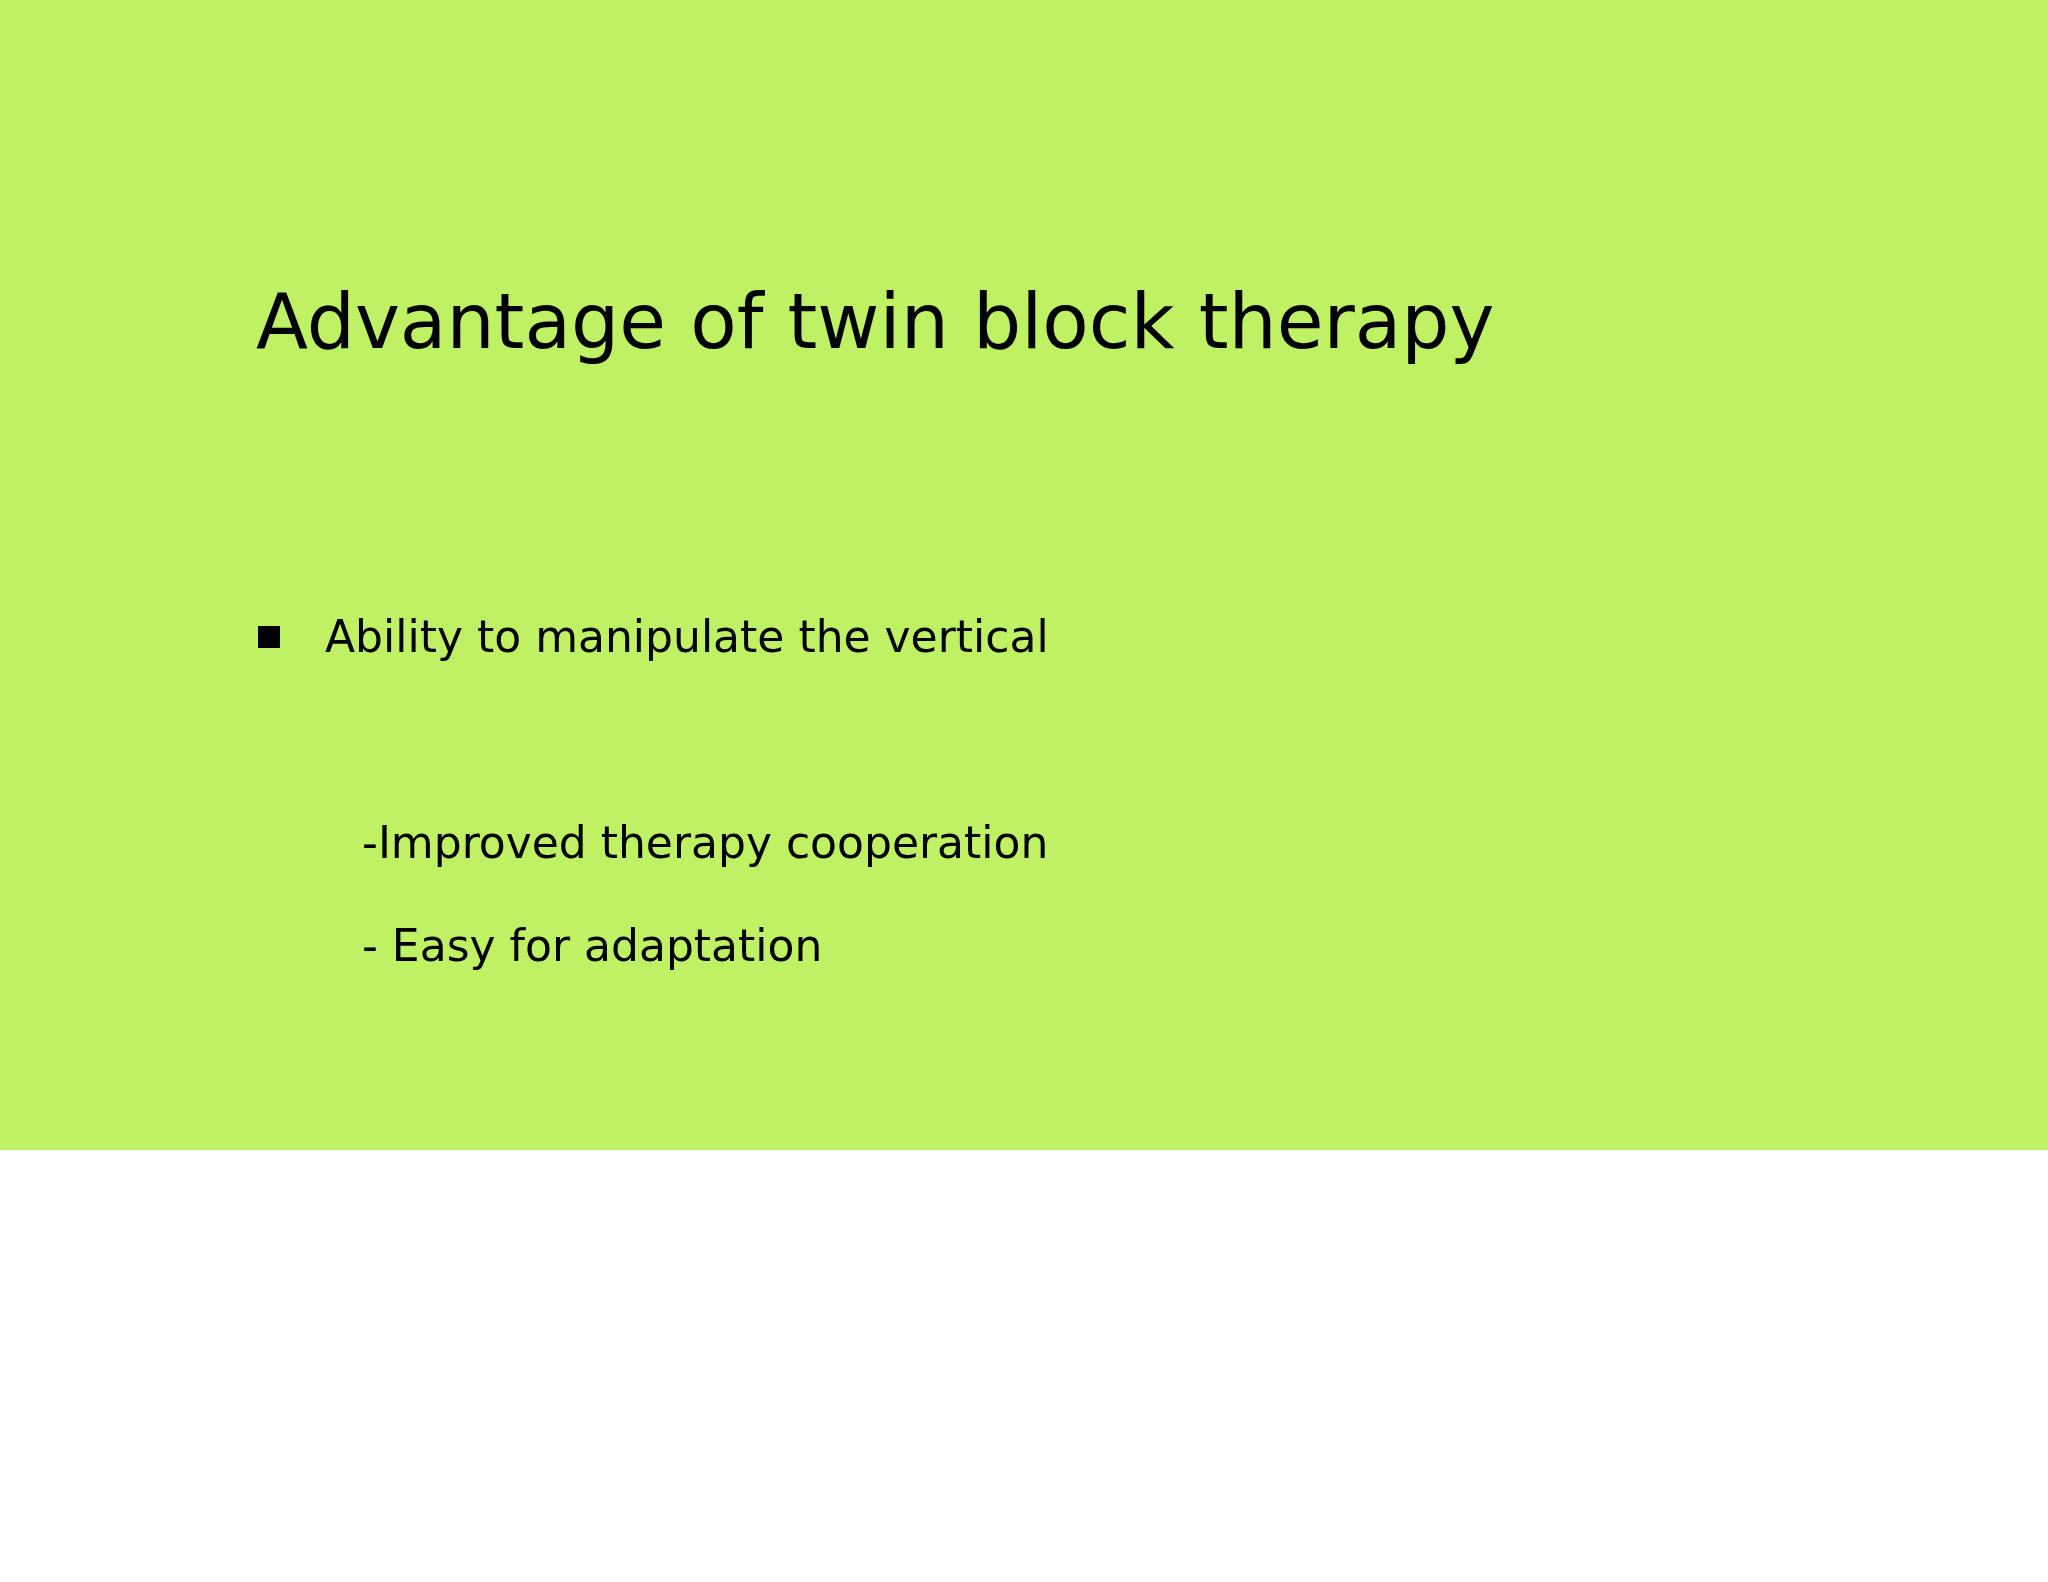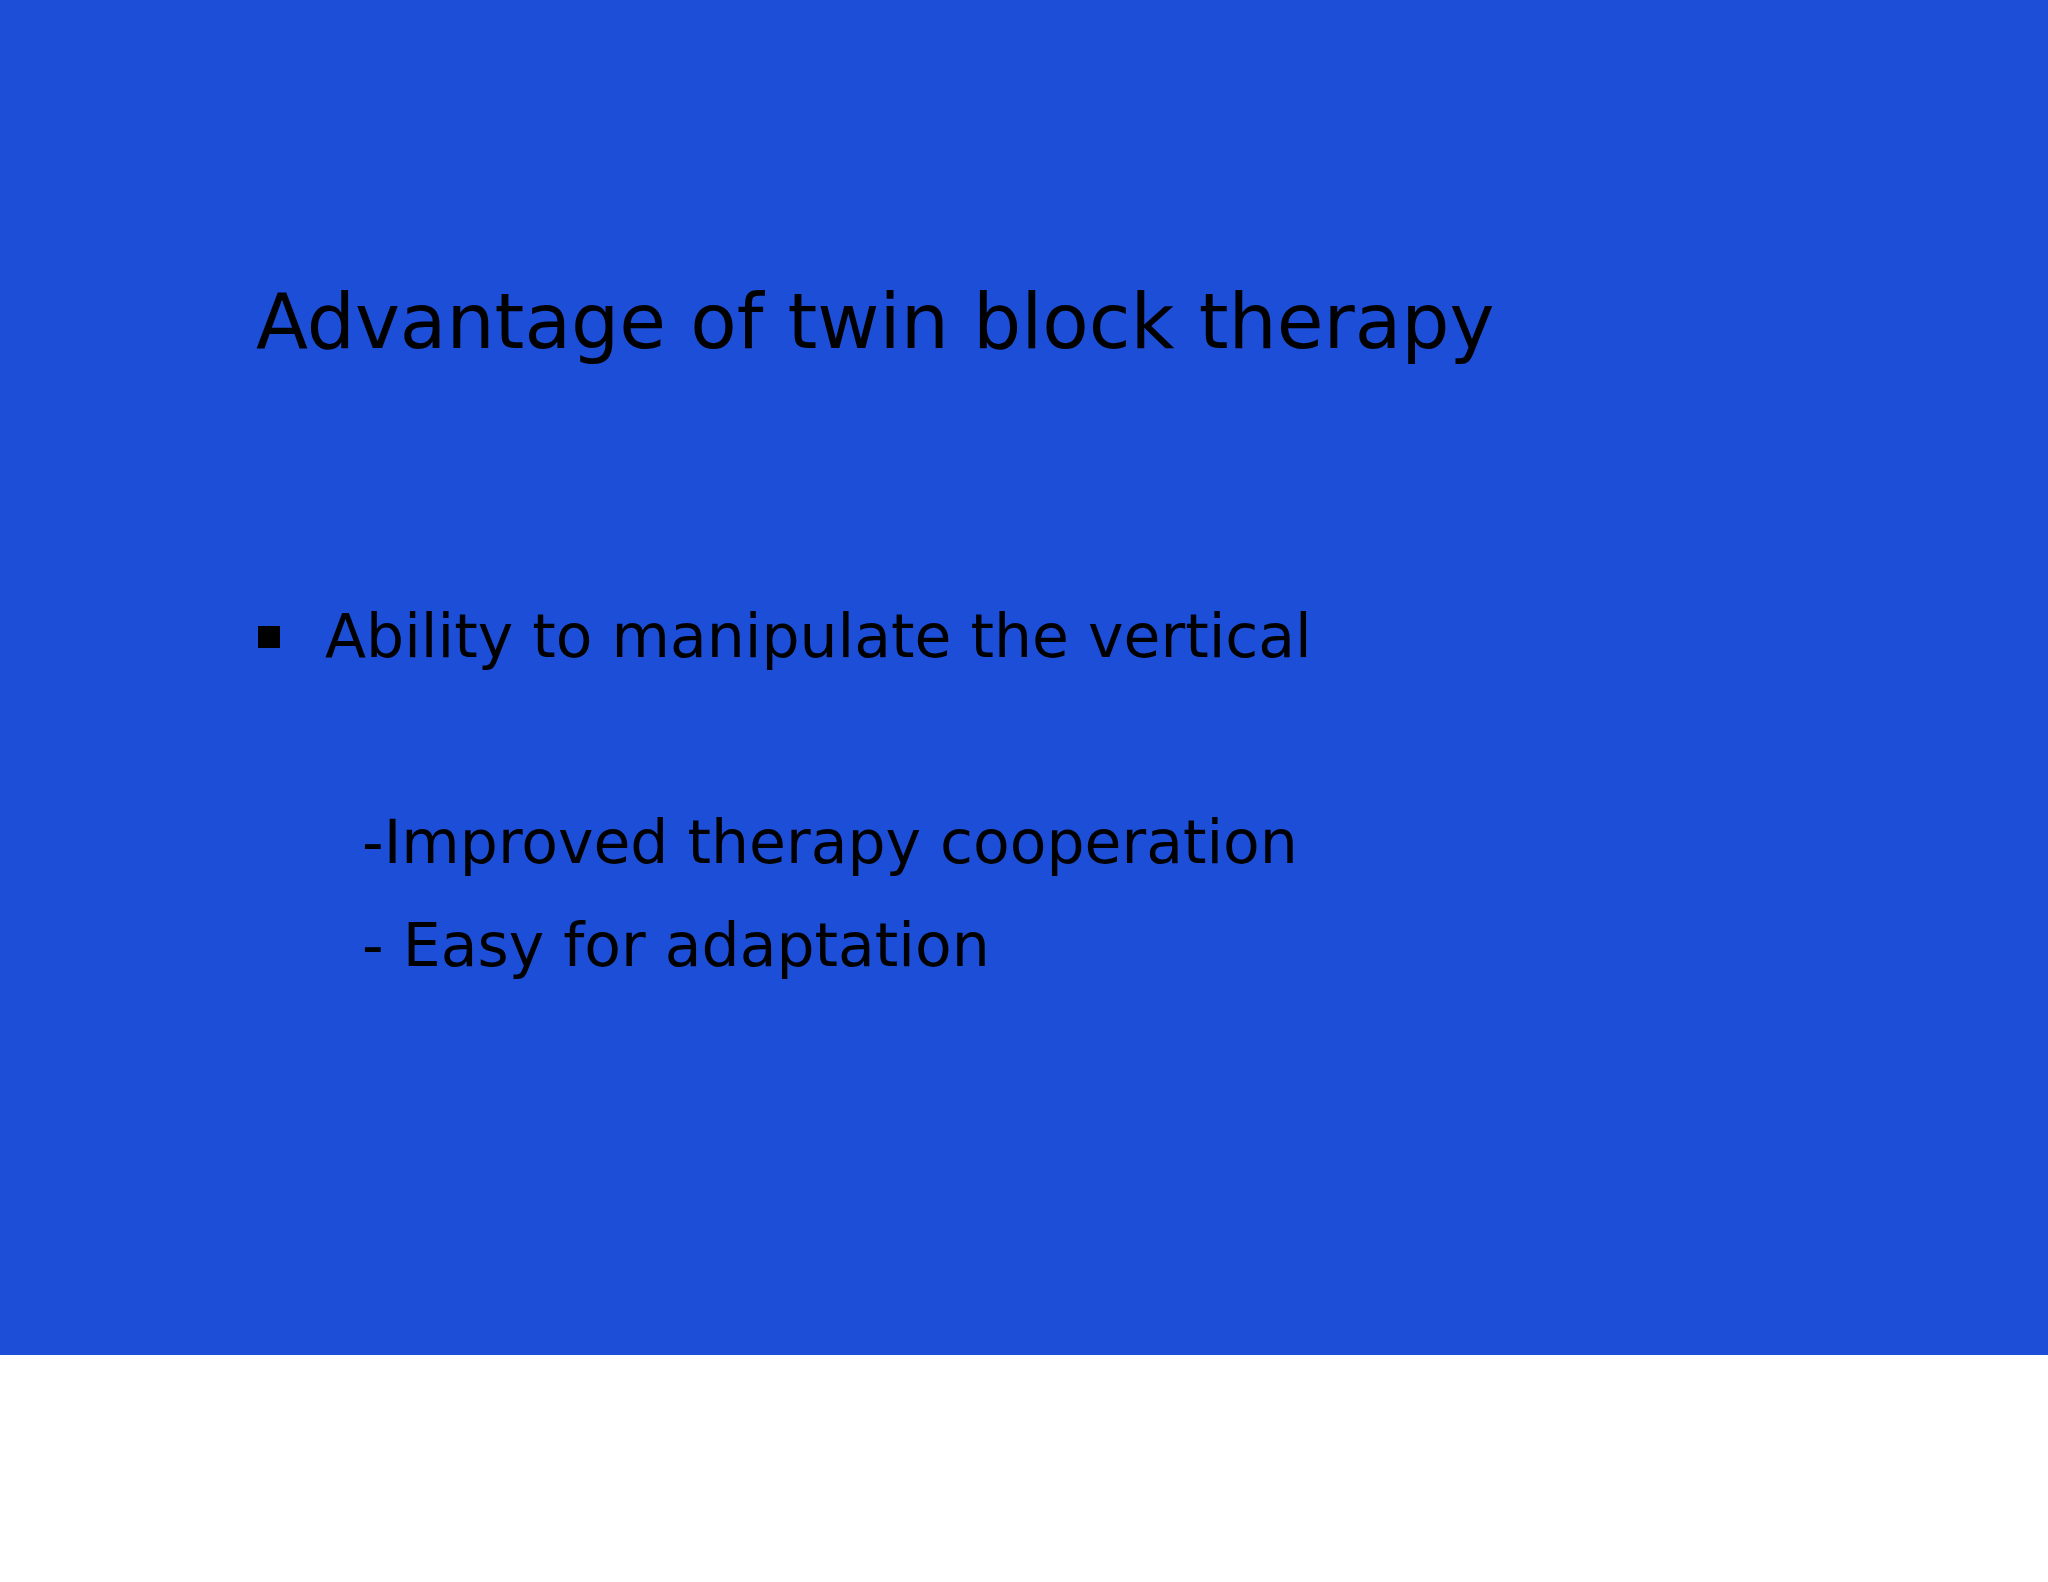--- a/index.html
+++ b/index.html
@@ -3,39 +3,39 @@
 <meta charset="utf-8">
 <style>
   html, body {
     margin: 0;
     padding: 0;
     background: #ffffff;
   }
   .slide {
     position: relative;
     width: 2048px;
-    height: 1355px;
-    background: #1d4ed8;
+    height: 1150px;
+    background: #bef264;
     font-family: "DejaVu Sans", sans-serif;
     color: #000000;
     overflow: hidden;
   }
   .slide-title {
     position: absolute;
     left: 256px;
     top: 278px;
     font-size: 76px;
     line-height: 1.15;
     font-weight: 400;
     letter-spacing: 0px;
     white-space: nowrap;
   }
   .body-line {
     position: absolute;
-    font-size: 60px;
+    font-size: 44px;
     line-height: 103px;
     height: 103px;
     white-space: nowrap;
     display: flex;
     align-items: center;
   }
   .line-1 { left: 258px; top: 585px; }
   .line-2 { left: 390px; top: 688px; }
   .line-3 { left: 362px; top: 791px; }
   .line-4 { left: 362px; top: 894px; align-items: center; }

